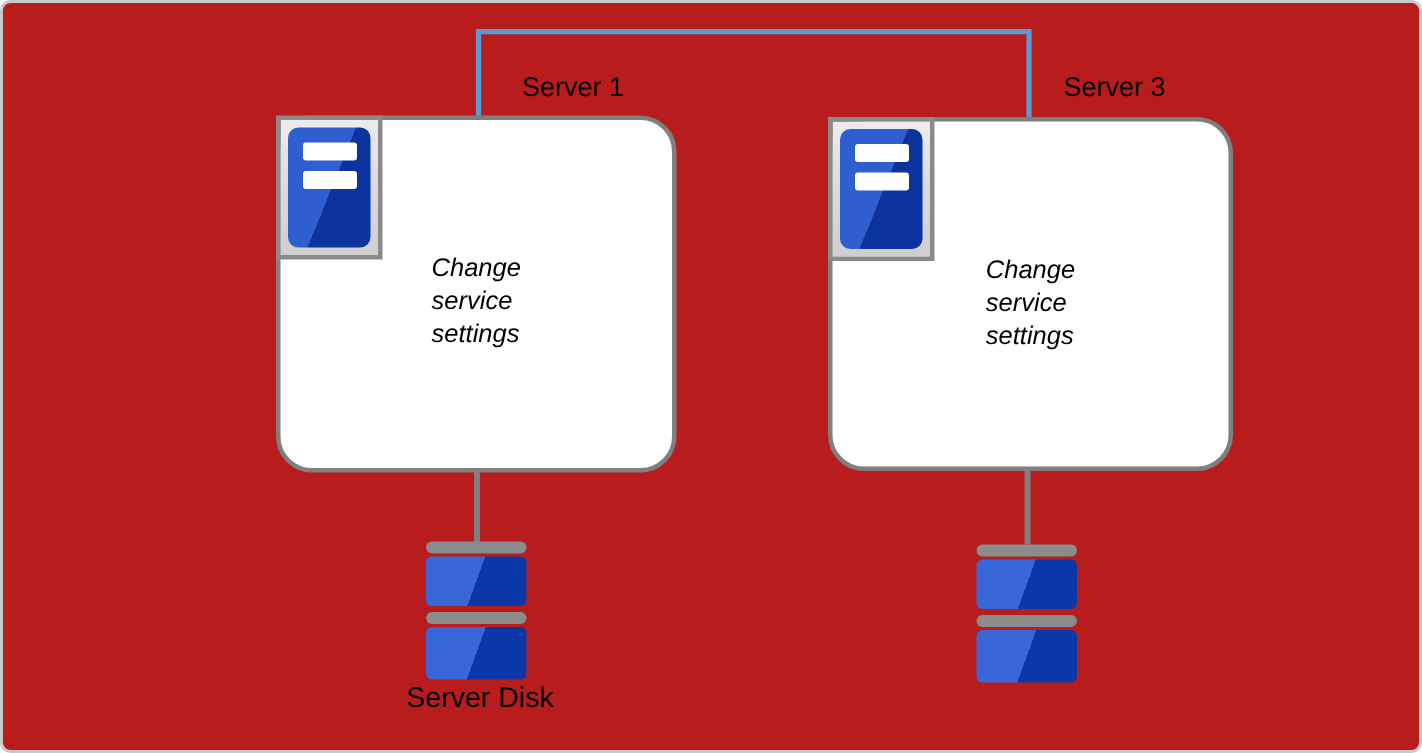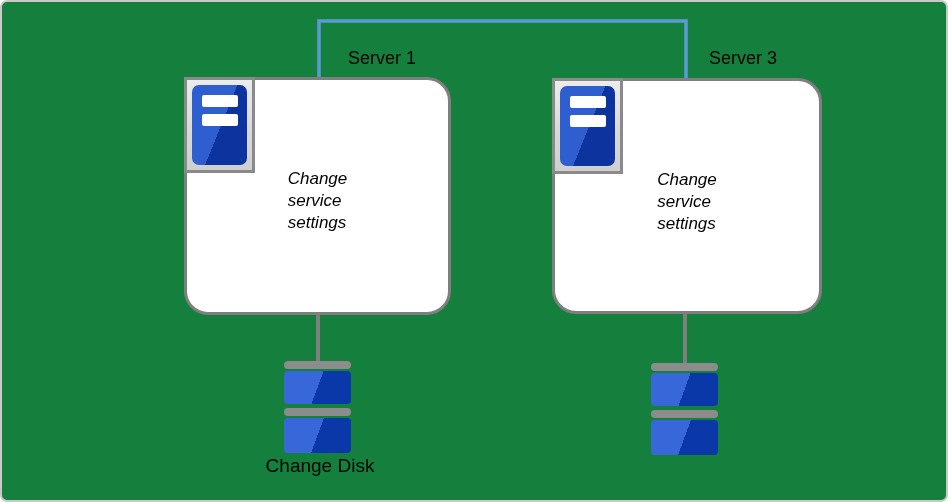--- a/index.html
+++ b/index.html
@@ -6,21 +6,21 @@
     margin: 0;
     padding: 0;
     background: #ffffff;
     font-family: "Liberation Sans", sans-serif;
   }
   .canvas {
     position: relative;
     width: 948px;
     height: 502px;
     box-sizing: border-box;
-    background: #15803d;
+    background: #b91c1c;
     border: 2px solid #c9c9c9;
     border-radius: 7px;
     overflow: hidden;
   }
   .connector-layer {
     position: absolute;
     left: 0; top: 0;
     width: 948px; height: 502px;
     pointer-events: none;
   }
@@ -158,15 +158,15 @@
     <div class="disk-platter p2"></div>
   </div>
 
   <div class="disk" style="left:649px; top:361px;">
     <div class="disk-bar b1"></div>
     <div class="disk-platter p1"></div>
     <div class="disk-bar b2"></div>
     <div class="disk-platter p2"></div>
   </div>
 
-  <div class="disk-label">Change Disk</div>
+  <div class="disk-label">Server Disk</div>
 
 </div>
 
 </body></html>

